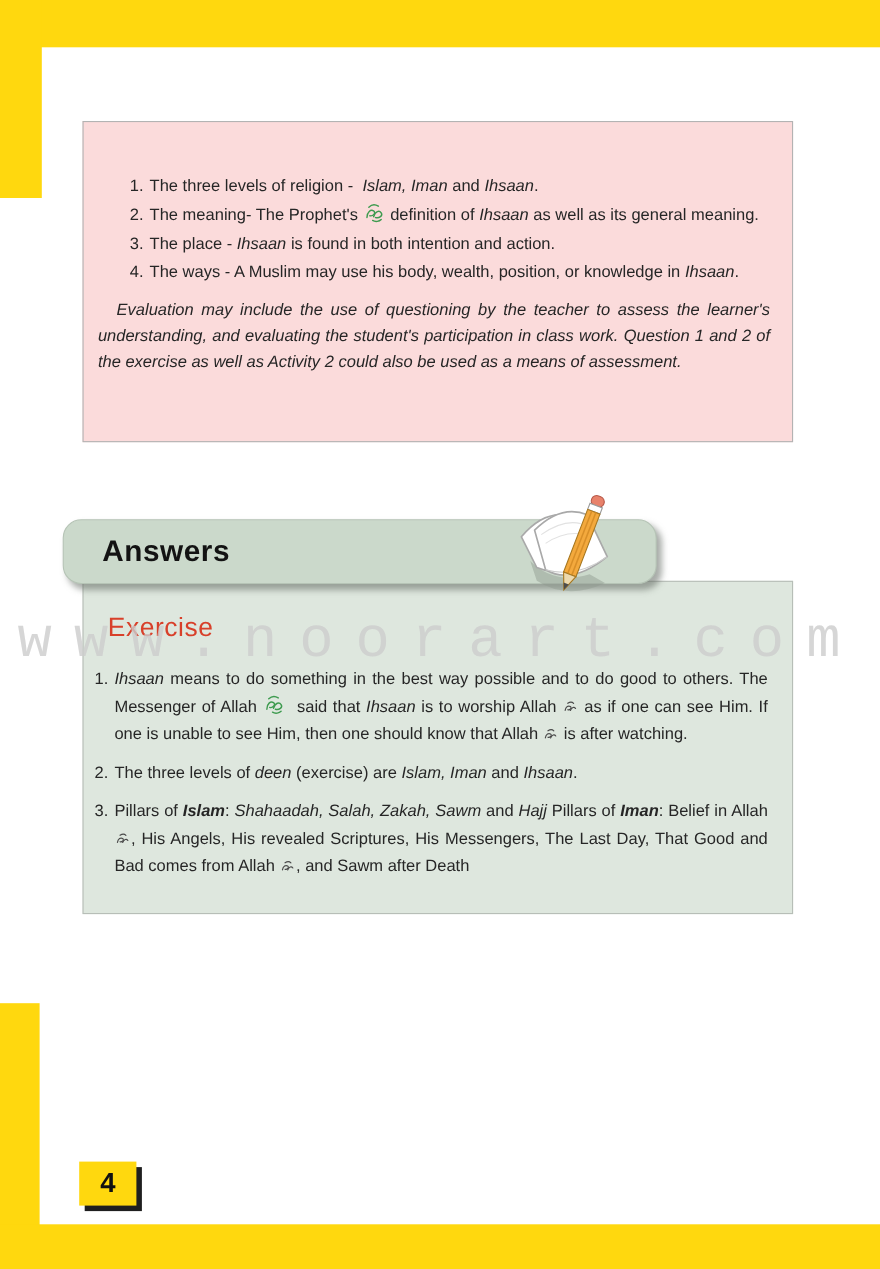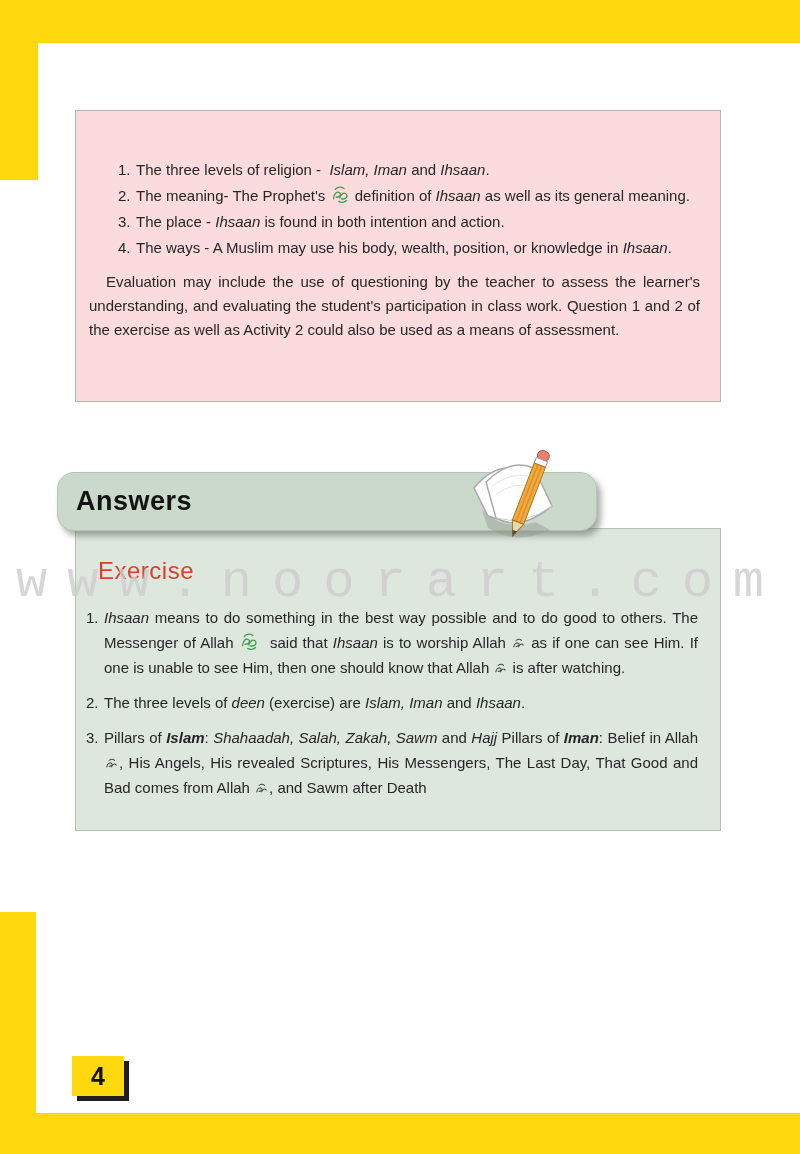--- a/index.html
+++ b/index.html
@@ -15,35 +15,35 @@
   .band-bottom{left:0;top:1113px;width:800px;height:41px;}
   
   .pink-box{
     position:absolute;left:75px;top:110px;width:646px;height:292px;box-sizing:border-box;
     background:var(--pink,#FBDBDB);border:1px solid #b3b3b3;
     padding:46px 20px 0 13px;font-size:15px;
   }
   .lead{margin:0 0 10px 0;}
   .pink-box .list-item{display:flex;line-height:26px;}
   .pink-box .num-list{padding-left:29px;}
-  .eval-para{margin:9px 0 0 0;line-height:24px;text-align:justify;text-indent:17px;}
+  .eval-para{margin:9px 0 0 0;line-height:24px;text-align:justify;text-indent:17px;font-style:italic;}
   
   .list-item .num{flex:0 0 18px;}
   .list-item .li-body{flex:1;}
   .run-i{font-style:italic;}
   .run-b{font-weight:normal;}
   .run-bi{font-weight:bold;font-style:italic;}
   
   .answers-pill{
     position:absolute;left:57px;top:472px;width:540px;height:59px;box-sizing:border-box;
     background:var(--pill,#CBD9CB);border:1px solid #b6c4b6;border-radius:17px;
     box-shadow:4px 5px 6px rgba(96,104,96,.55);z-index:4;
   }
   .answers-pill h2{
-    margin:0;padding-left:18px;line-height:57px;font-size:27px;font-weight:bold;
+    margin:0;padding-left:35px;line-height:57px;font-size:27px;font-weight:bold;
     color:#131313;letter-spacing:.5px;
   }
   .notepad-icon{position:absolute;left:462px;top:446px;width:115px;height:100px;z-index:5;}
   
   .green-box{
     position:absolute;left:75px;top:528px;width:646px;height:303px;box-sizing:border-box;
     background:var(--green-box,#DEE7DE);border:1px solid #b7beb7;
     padding:28px 22px 0 10px;font-size:15px;z-index:1;
   }
   .exercise-title{

